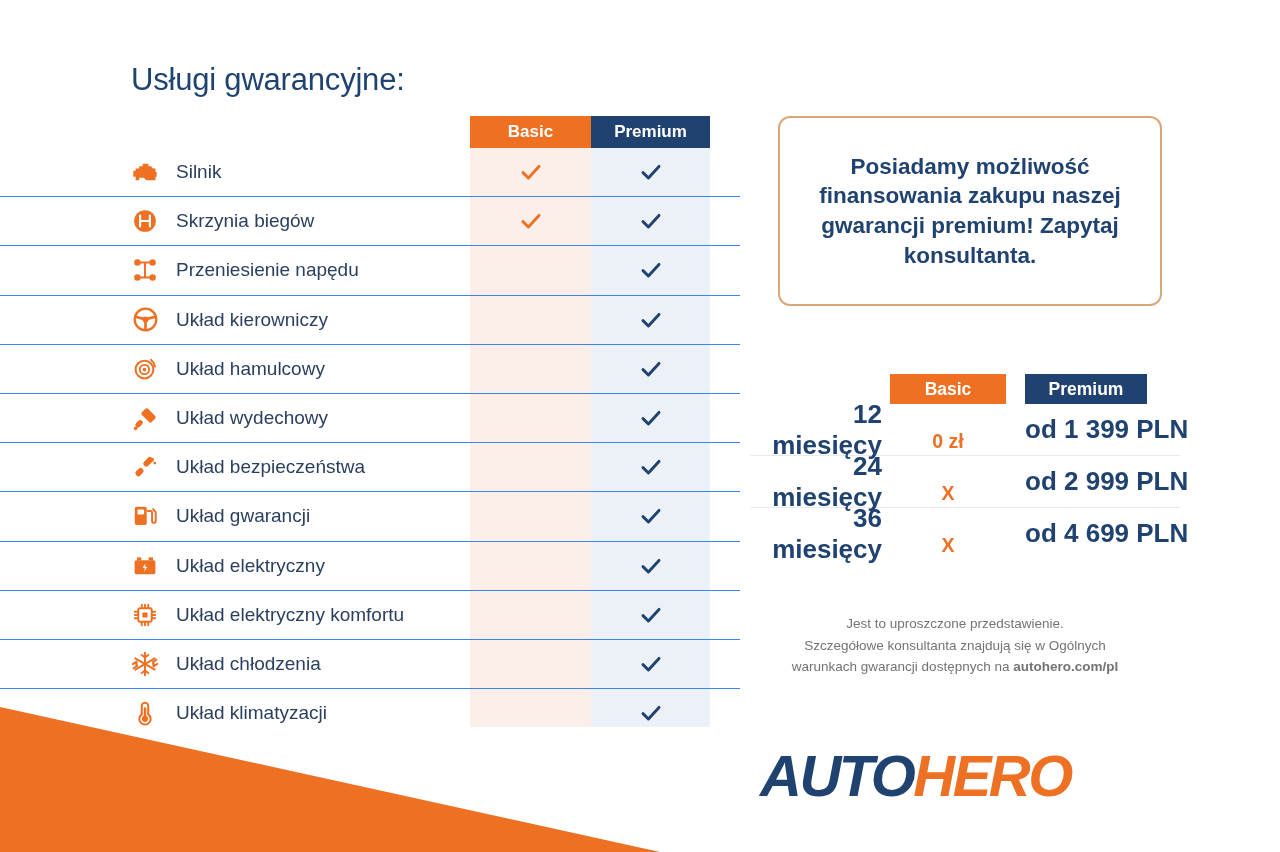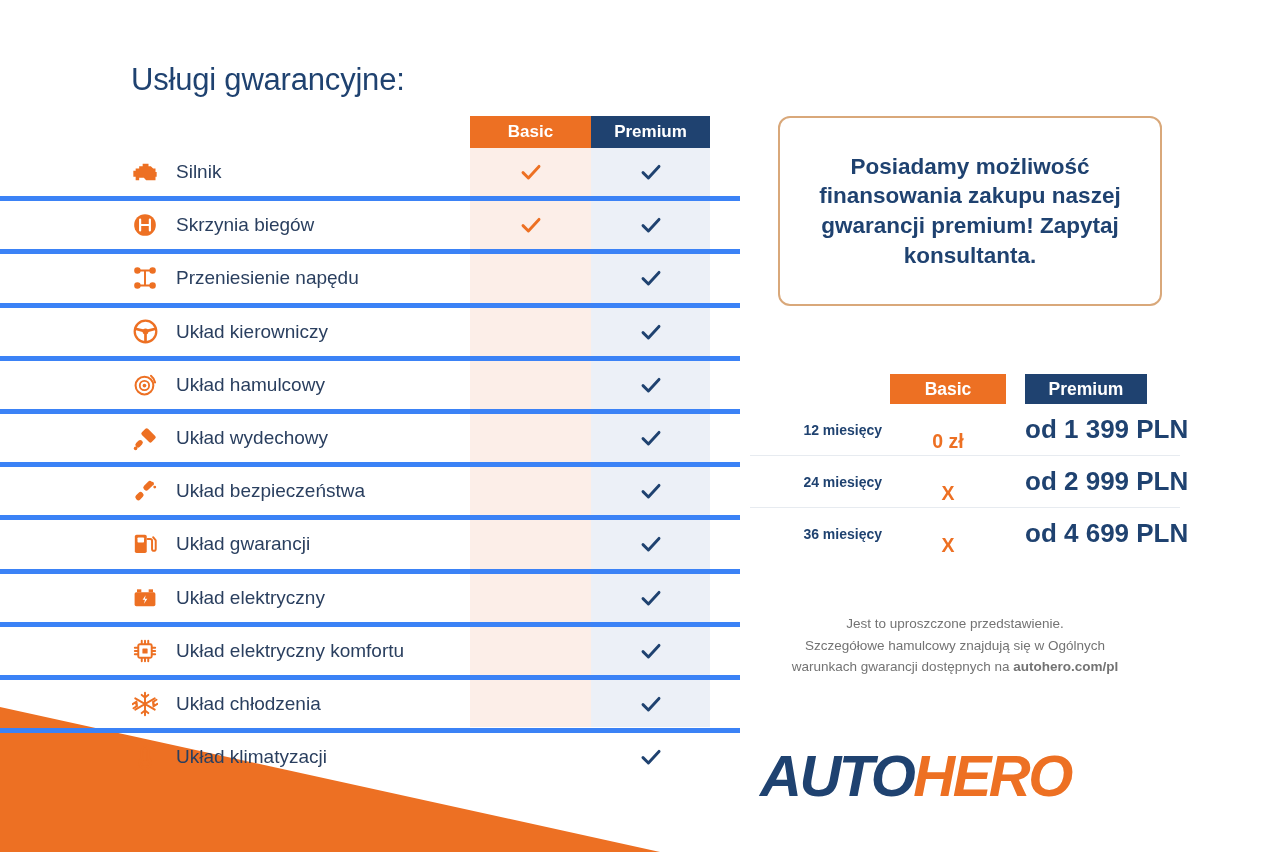--- a/index.html
+++ b/index.html
@@ -78,21 +78,21 @@
     left: 0;
     top: 148px;
     width: 740px;
     z-index: 4;
   }
   .feature-row {
     position: relative;
     height: 48.2px;
     display: flex;
     align-items: center;
-    border-bottom: 5px solid #3b82f6;
+    border-bottom: 1px solid #3b82f6;
   }
   .feature-row:last-child { border-bottom: none; padding-left: 28px; }
 
   .feat-icon {
     position: absolute;
     left: 131px;
     width: 28px;
     height: 28px;
     top: 50%;
     transform: translateY(-50%);
@@ -197,21 +197,21 @@
   .price-row {
     display: flex;
     height: 51px;
     align-items: center;
     border-bottom: 1px solid #E7EBF0;
   }
   .price-row:last-child { border-bottom: none; }
   .pr-term {
     width: 140px;
     text-align: right;
-    font-size: 14px;
+    font-size: 26px;
     font-weight: bold;
     color: #1F4270;
     padding-right: 8px;
     box-sizing: border-box;
   }
   .pr-basic {
     width: 116px;
     text-align: center;
     font-size: 19.5px;
     font-weight: bold;
@@ -532,20 +532,20 @@
           <span class="pr-term">36 miesięcy</span>
           <span class="pr-basic">X</span>
           <span class="pr-gap"></span>
           <span class="pr-premium">od 4 699 PLN</span>
         </div>
       </div>
   </div>
 
   <div class="disclaimer">
     <div>Jest to uproszczone przedstawienie.</div>
-    <div>Szczegółowe hamulcowy znajdują się w Ogólnych</div>
+    <div>Szczegółowe konsultanta znajdują się w Ogólnych</div>
     <div><span>warunkach gwarancji dostępnych na </span><b>autohero.com/pl</b></div>
   </div>
 
   <div class="logo">
     <span class="auto">AUTO</span><span class="hero">HERO</span>
   </div>
 </div>
 
 </body></html>

